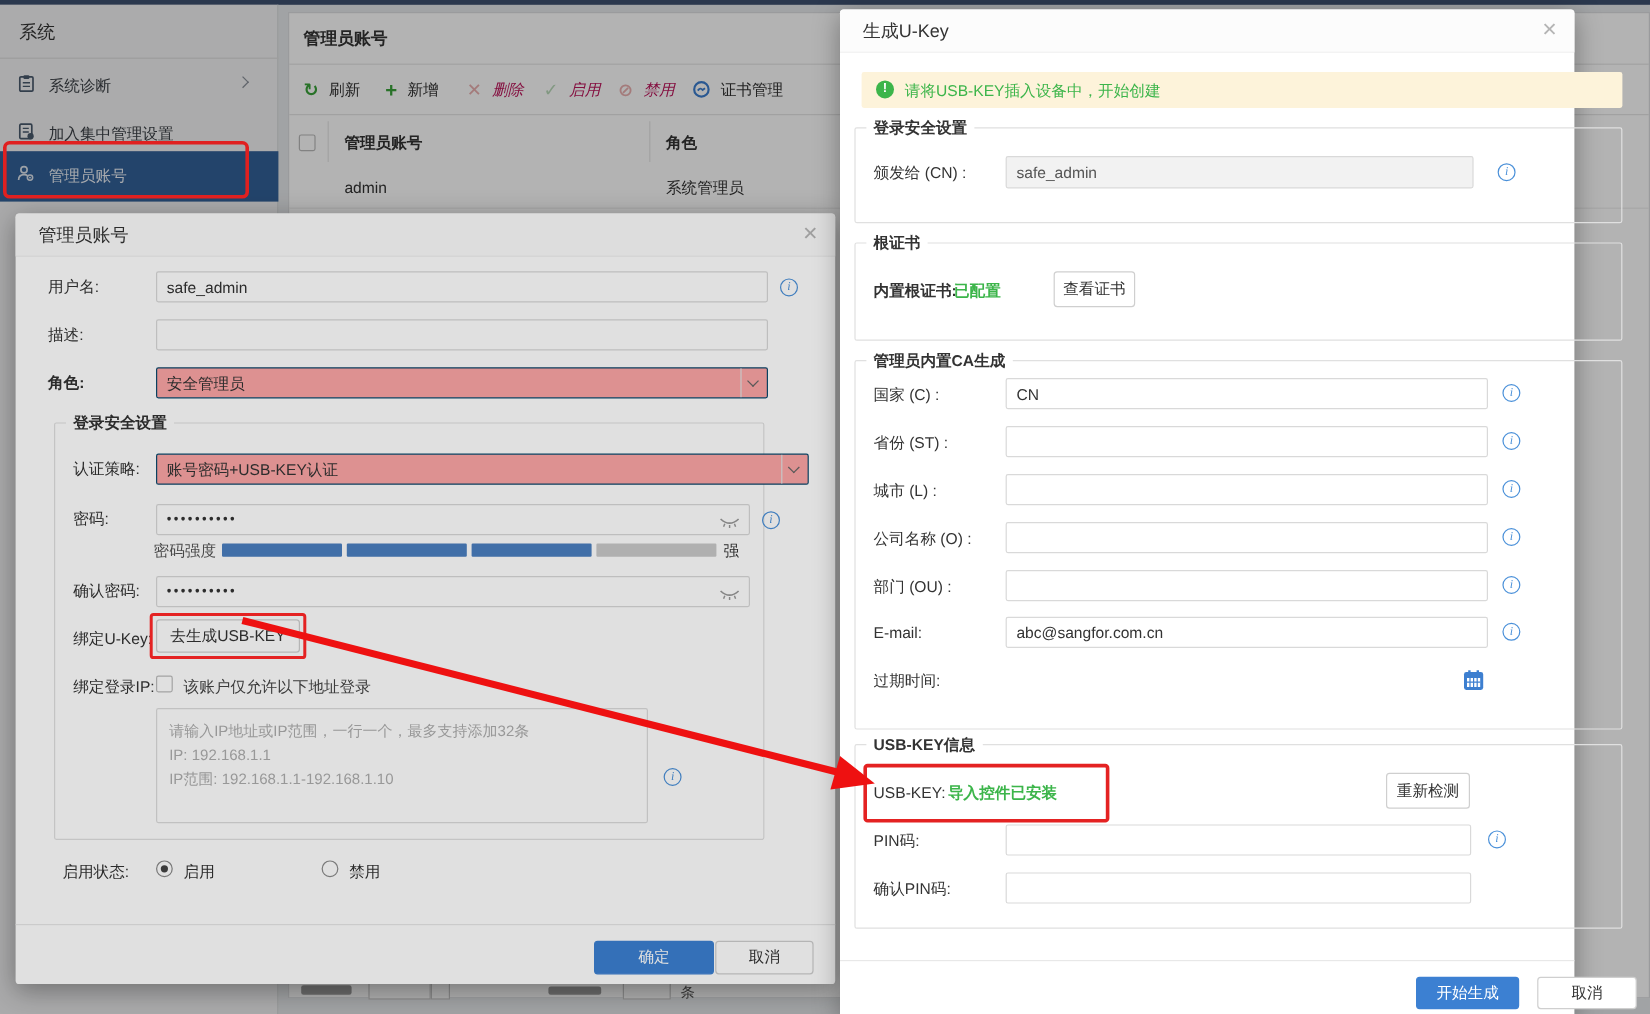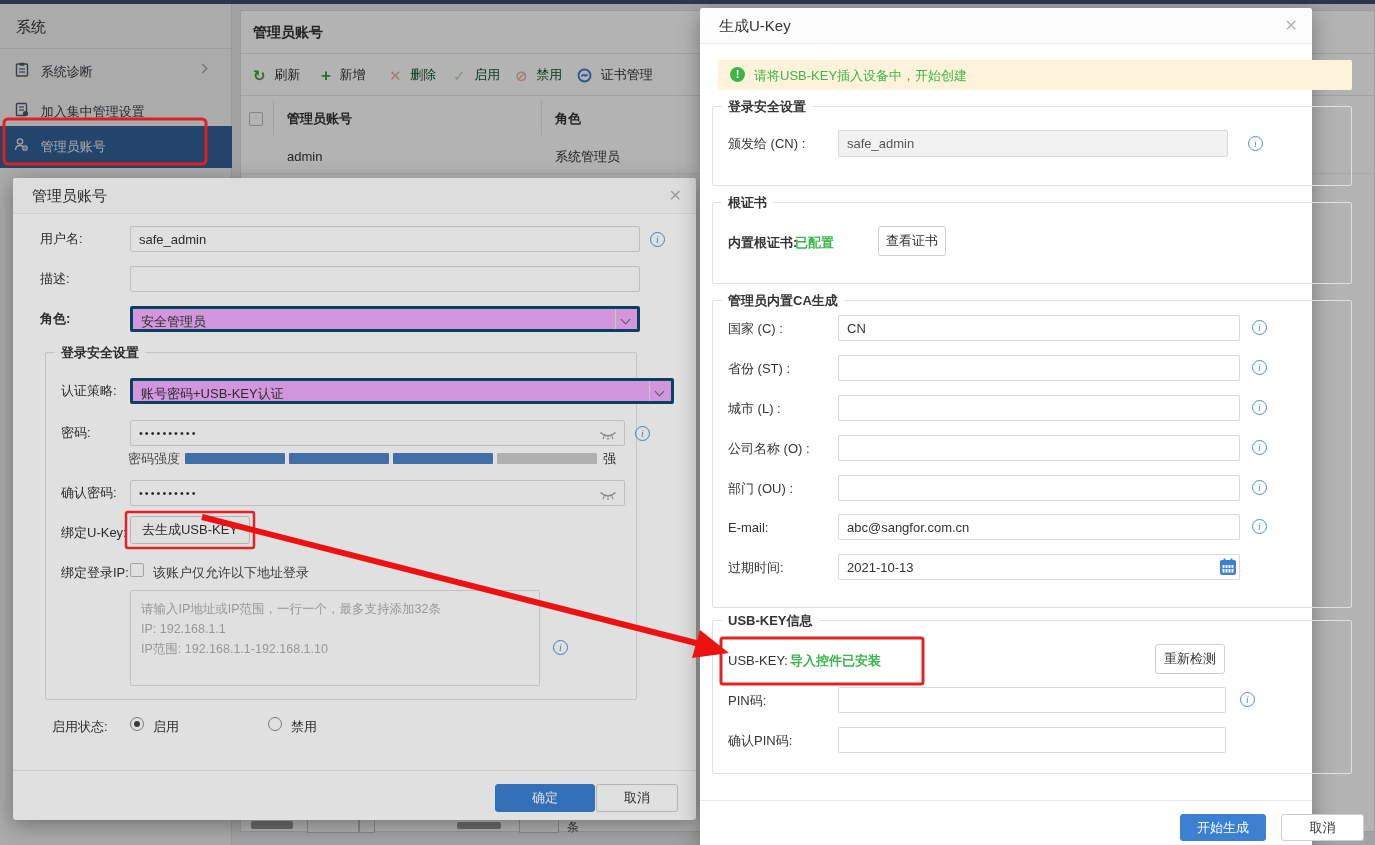--- a/index.html
+++ b/index.html
@@ -16,21 +16,21 @@
   .sb-item .sb-icon { display:inline-block; vertical-align:middle; margin-right:8px; width:15px; text-align:center; }
   .sb-item.selected { background:#336299; color:#eef2f8; }
   .sb-chevron { position:absolute; right:26px; top:13px; width:7px; height:7px; border-right:1.5px solid #8a9099; border-top:1.5px solid #8a9099; transform:rotate(45deg); }
 
   #panel { position:absolute; left:240px; top:10px; width:1135px; height:822px; background:#ffffff; border:1px solid #dcdee0; }
   .panel-title { position:absolute; left:12px; top:13px; font-size:14px; font-weight:600; color:#333; }
   .panel-div1 { position:absolute; left:0; top:42px; width:100%; height:1px; background:#e6e6e6; }
   .tool { position:absolute; top:50px; height:28px; line-height:28px; cursor:pointer; white-space:nowrap; }
   .tool .t-icon { display:inline-block; margin-right:5px; vertical-align:middle; font-size:15px; font-weight:bold; }
   .tool.disabled { cursor:default; }
-  .tool.disabled .t-label { color:#14532d; }
+  .tool.disabled .t-label { color:#be185d;font-style:italic; }
   .panel-div2 { position:absolute; left:0; top:84px; width:100%; height:1px; background:#e6e6e6; }
   .th-cell { position:absolute; top:92px; height:32px; line-height:32px; font-weight:600; color:#333; }
   .col-line { position:absolute; top:90px; height:34px; width:1px; background:#e8e8e8; }
   .td-cell { position:absolute; top:130px; height:32px; line-height:32px; color:#333; }
   .row-line { position:absolute; left:0; top:162px; width:100%; height:1px; background:#efefef; }
   .cbx { position:absolute; width:14px; height:14px; border:1px solid #bbb; border-radius:2px; background:#fff; }
   .pg-box { position:absolute; border:1px solid #c6c6c6; background:#fdfdfd; }
   .pg-blob { position:absolute; background:#9a9a9a; border-radius:2px; }
   .pg-unit { position:absolute; color:#555; font-size:12px; }
 
@@ -41,21 +41,21 @@
   
   .dialog { position:absolute; background:#fff; box-shadow:0 5px 22px rgba(0,0,0,0.35); border-radius:3px; }
   #dlg-admin { left:13px; top:178px; width:683px; height:642px; z-index:20; }
   #dlg-ukey { left:700px; top:8px; width:612px; height:837px; z-index:40; border-radius:3px 3px 0 0; }
   .dlg-titlebar { position:absolute; left:0; top:0; width:100%; height:36px; border-bottom:1px solid #ececec; background:#fcfcfc; border-radius:3px 3px 0 0; }
   .dlg-title { position:absolute; left:19px; top:9px; font-size:15px; color:#333; }
   .dlg-close { position:absolute; right:14px; top:8px; font-size:16px; color:#b5b5b5; cursor:pointer; line-height:20px; }
   .flabel { position:absolute; color:#333; height:18px; line-height:18px; }
   .finput { position:absolute; border:1px solid #d9d9d9; border-radius:2px; background:#fff; font-size:13px; color:#333; padding:0 8px; font-family:"Liberation Sans","DejaVu Sans",sans-serif; }
   .finput:disabled { background:#f2f2f2; color:#555; }
-  .fselect { position:absolute; border:3px solid #0c4a6e; border-radius:2px; background:#f0abfc; }
+  .fselect { position:absolute; border:1px solid #0c4a6e; border-radius:2px; background:#fca5a5; }
   .fselect .sel-text { position:absolute; left:8px; top:4px; color:#333; }
   .sel-arrow-box { position:absolute; right:0; top:0; width:22px; height:100%; border-left:1px solid #e3e3e3; }
   .sel-chev { position:absolute; right:8px; top:8px; width:7px; height:7px; border-right:1.6px solid #666; border-bottom:1.6px solid #666; transform:rotate(45deg); }
   .groupbox { position:absolute; border:1px solid #e0e0e0; border-radius:2px; }
   .legend { position:absolute; background:#fff; padding:0 6px; font-weight:700; color:#333; height:16px; line-height:16px; }
   .info-i { position:absolute; width:15px; height:15px; border:1px solid #4a90d9; border-radius:50%; color:#4a90d9; font-size:10px; font-style:italic; font-family:"Liberation Serif",serif; text-align:center; line-height:13px; cursor:pointer; }
   .btn { position:absolute; border:1px solid #cfcfcf; border-radius:3px; background:#fff; color:#333; font-size:13px; text-align:center; cursor:pointer; font-family:"Liberation Sans","DejaVu Sans",sans-serif; }
   .btn-primary { background:#3c80d2; border-color:#3c80d2; color:#fff; }
   .seg { position:absolute; height:11px; border-radius:1px; }
   .eye-icon { position:absolute; cursor:pointer; }
@@ -319,21 +319,20 @@
 
   <div class="flabel" style="left:28px; top:472px;">部门 (OU) :</div>
   <input class="finput" style="left: 138px; top: 467px; width: 402px; height: 26px;" value="">
   <div class="info-i" style="left:552px; top:472px;">i</div>
 
   <div class="flabel" style="left:28px; top:511px;">E-mail:</div>
   <input class="finput" style="left: 138px; top: 506px; width: 402px; height: 26px;" value="abc@sangfor.com.cn">
   <div class="info-i" style="left:552px; top:511px;">i</div>
 
   <div class="flabel" style="left:28px; top:551px;">过期时间:</div>
-  <input class="finput" style="left: 138px; top: 546px; width: 402px; height: 26px;" value="2021-10-13">
   <span class="cal-icon" style="left:519px; top:550px;">
     <svg width="18" height="18" viewBox="0 0 18 18">
         <rect x="1" y="2" width="16" height="15" rx="2" fill="#3d7fd0"></rect>
         <rect x="3.5" y="7" width="11" height="7.5" fill="#fff"></rect>
         <line x1="6" y1="7" x2="6" y2="14.5" stroke="#3d7fd0" stroke-width="1"></line>
         <line x1="9" y1="7" x2="9" y2="14.5" stroke="#3d7fd0" stroke-width="1"></line>
         <line x1="12" y1="7" x2="12" y2="14.5" stroke="#3d7fd0" stroke-width="1"></line>
         <line x1="3.5" y1="10.5" x2="14.5" y2="10.5" stroke="#3d7fd0" stroke-width="1"></line>
         <line x1="5.5" y1="0.5" x2="5.5" y2="3.5" stroke="#3d7fd0" stroke-width="2"></line>
         <line x1="12.5" y1="0.5" x2="12.5" y2="3.5" stroke="#3d7fd0" stroke-width="2"></line>

